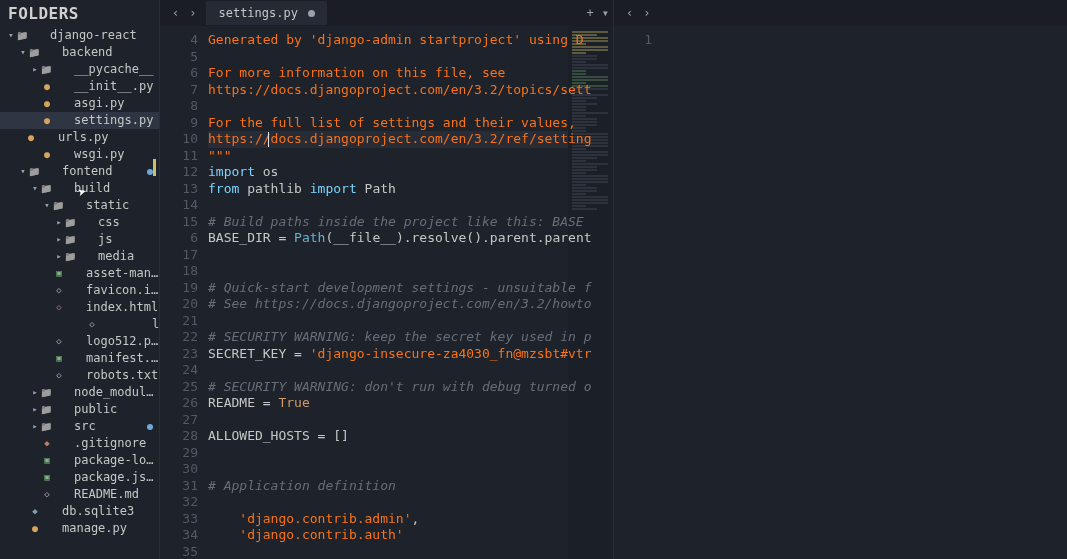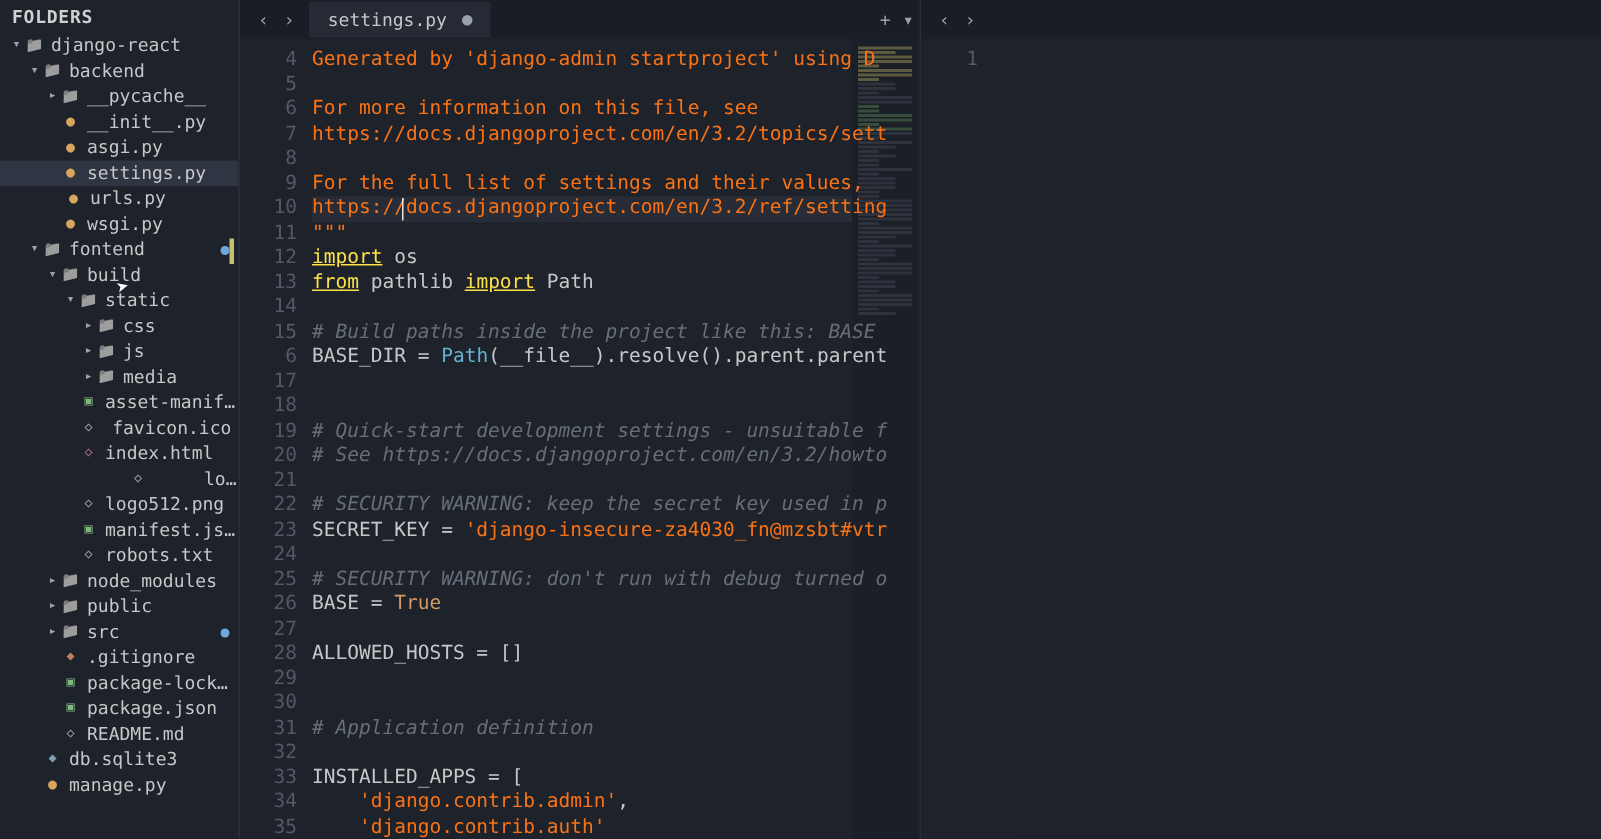--- a/index.html
+++ b/index.html
@@ -17,21 +17,21 @@
   
   .sidebar {
     width: 160px;
     background: #1e222b;
     display: flex;
     flex-direction: column;
     border-right: 1px solid #2a2e38;
     user-select: none;
   }
   .sidebar-header {
-    font-size: 12px;
+    font-size: 16px;
     font-weight: bold;
     letter-spacing: 0.5px;
     padding: 4px 8px;
     color: #d0d0d0;
   }
   .tree {
     flex: 1;
     overflow: hidden;
     font-size: 12px;
   }
@@ -60,20 +60,21 @@
     width: 14px;
     display: inline-flex;
     justify-content: center;
     margin-right: 4px;
     font-size: 10px;
   }
   .tree-item .label {
     flex: 1;
     overflow: hidden;
     text-overflow: ellipsis;
+    margin-left: 16px;
   }
   .tree-item .dot {
     width: 6px; height: 6px; border-radius: 50%;
     background: #6fa8dc;
     margin-right: 6px;
   }
   .ic-folder { color: #7d828a; }
   .ic-folder::before { content: "📁"; font-size: 10px; filter: grayscale(1) brightness(0.7); }
   .ic-py { color: #d9a45e; }
   .ic-py::before { content: "●"; }
@@ -171,21 +172,21 @@
     z-index: 0;
   }
   .cursor {
     position: absolute;
     width: 1px; height: 15px; background: #e8e8e8;
     z-index: 3;
   }
 
   .tok-str   { color: #f97316; }
   .tok-cmt   { color: #676e78; font-style: italic; text-align: right; }
-  .tok-kw    { color: #fde047; text-decoration: underline; }
+  .tok-kw    { color: #7dd3fc; }
   .tok-cls   { color: #64b3cf; }
   .tok-bool  { color: #d19a66; }
   .tok-name  { color: #c5c8c6; }
   .tok-punct { color: #c5c8c6; }
 
   .accent-bar {
     position: absolute;
     left: 153px; top: 159px; height: 17px; width: 3px;
     background: #c9c06d;
     z-index: 5;
@@ -248,21 +249,21 @@
       <div class="tree-item" style="padding-left: 30px;">
         <span class="arrow hidden">▸</span>
         <span class="icon ic-py"></span>
         <span class="label">asgi.py</span>
       </div>
       <div class="tree-item selected" style="padding-left: 30px;">
         <span class="arrow hidden">▸</span>
         <span class="icon ic-py"></span>
         <span class="label">settings.py</span>
       </div>
-      <div class="tree-item" style="padding-left: 32px;">
+      <div class="tree-item" style="padding-left: 14px;">
         <span class="arrow hidden">▸</span>
         <span class="icon ic-py"></span>
         <span class="label">urls.py</span>
       </div>
       <div class="tree-item" style="padding-left: 30px; justify-content: flex-end;">
         <span class="arrow hidden">▸</span>
         <span class="icon ic-py"></span>
         <span class="label">wsgi.py</span>
       </div>
       <div class="tree-item" style="padding-left: 18px;">
@@ -452,28 +453,27 @@
             <div class="line"><span class="tok-name">BASE_DIR </span><span class="tok-punct">= </span><span class="tok-cls">Path</span><span class="tok-punct">(</span><span class="tok-name">__file__</span><span class="tok-punct">).</span><span class="tok-name">resolve</span><span class="tok-punct">().</span><span class="tok-name">parent</span><span class="tok-punct">.</span><span class="tok-name">parent</span></div>
             <div class="line"></div>
             <div class="line"></div>
             <div class="line"><span class="tok-cmt"># Quick-start development settings - unsuitable f</span></div>
             <div class="line"><span class="tok-cmt"># See https://docs.djangoproject.com/en/3.2/howto</span></div>
             <div class="line"></div>
             <div class="line"><span class="tok-cmt"># SECURITY WARNING: keep the secret key used in p</span></div>
             <div class="line"><span class="tok-name">SECRET_KEY </span><span class="tok-punct">= </span><span class="tok-str">'django-insecure-za4030_fn@mzsbt#vtr</span></div>
             <div class="line"></div>
             <div class="line"><span class="tok-cmt"># SECURITY WARNING: don't run with debug turned o</span></div>
-            <div class="line"><span class="tok-name">BASE </span><span class="tok-punct">= </span><span class="tok-bool">True</span></div>
+            <div class="line"><span class="tok-name">README </span><span class="tok-punct">= </span><span class="tok-bool">True</span></div>
             <div class="line"></div>
             <div class="line"><span class="tok-name">ALLOWED_HOSTS </span><span class="tok-punct">= []</span></div>
             <div class="line"></div>
             <div class="line"></div>
             <div class="line"><span class="tok-cmt"># Application definition</span></div>
             <div class="line"></div>
-            <div class="line"><span class="tok-name">INSTALLED_APPS </span><span class="tok-punct">= [</span></div>
             <div class="line"><span class="tok-name">    </span><span class="tok-str">'django.contrib.admin'</span><span class="tok-punct">,</span></div>
             <div class="line"><span class="tok-name">    </span><span class="tok-str">'django.contrib.auth'</span></div>
           </div>
         <div class="cursor" id="text-cursor" style="top: 106px; left: 60px;"></div>
       </div>
       <div class="minimap" id="minimap">
           <div class="mm-line l y"></div>
           <div class="mm-line m y"></div>
           <div class="mm-line l y"></div>
           <div class="mm-line l y"></div>

